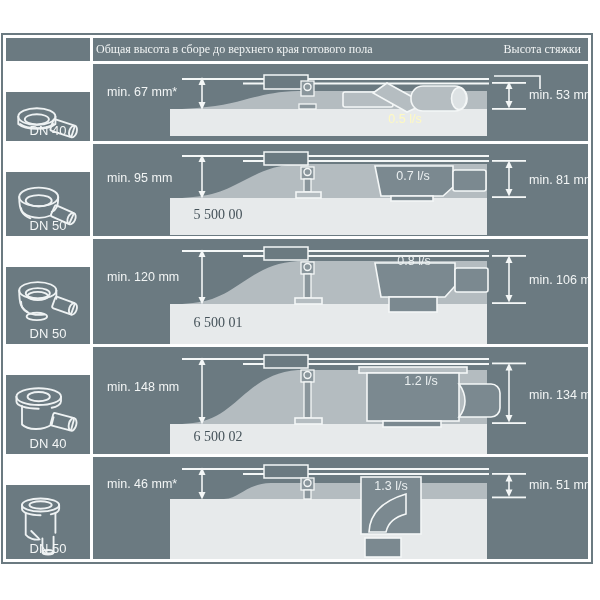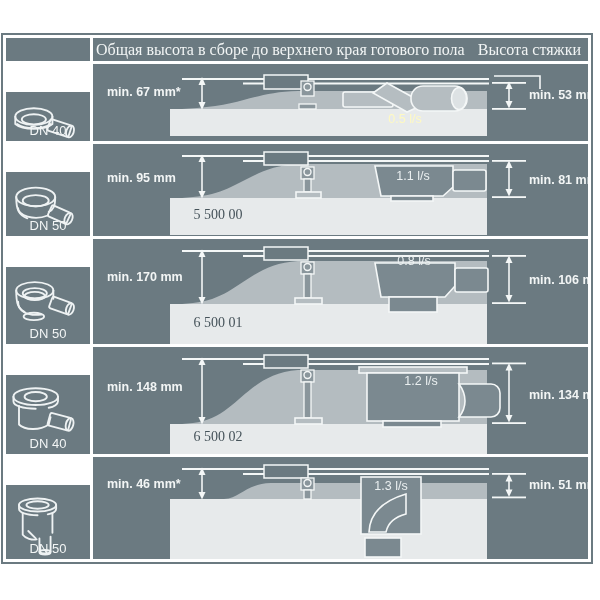--- a/index.html
+++ b/index.html
@@ -4,30 +4,30 @@
 <style>
   html,body{margin:0;padding:0;}
   .page{position:relative;width:600px;height:600px;background:#ffffff;overflow:hidden;
         font-family:"Liberation Sans",sans-serif;}
   .tbl{position:absolute;left:1px;top:33px;width:582px;border:2px solid #6b7a81;
        background:#ffffff;padding:3px;display:grid;grid-template-columns:84px 495px;
        grid-template-rows:23px 77px 92px 105px 107px 102px;gap:3px;}
   .cell{background:#6b7a81;position:relative;overflow:hidden;}
   
   .hdr{display:flex;justify-content:space-between;align-items:center;
-       font-family:"Liberation Serif",serif;font-size:16px;color:#f2f5f5;
+       font-family:"Liberation Serif",serif;font-size:12px;color:#f2f5f5;
        padding:0 7px 0 3px;}
   
-  .leftcell{display:flex;align-items:flex-start;margin-top:28px;}
+  .leftcell{display:flex;align-items:flex-start;justify-content:center;margin-top:28px;}
   .leftcell svg{margin-top:6px;}
   .dn{position:absolute;bottom:3px;left:0;right:0;text-align:center;
       font-size:13px;color:#f2f5f5;}
   
   .diag{position:absolute;left:0;top:0;}
-  .lbl{position:absolute;font-size:12.5px;color:#f2f5f5;white-space:nowrap;line-height:14px;font-weight:bold;}
+  .lbl{position:absolute;font-size:12.5px;color:#f2f5f5;white-space:nowrap;line-height:14px;}
   .min-total{left:14px;}
   .min-screed{left:436px;}
   .article{position:absolute;left:60px;width:130px;text-align:center;
            font-family:"Liberation Serif",serif;font-size:14px;color:#46535a;
            white-space:nowrap;line-height:15px;}
   .flow{position:absolute;text-align:center;font-size:12.5px;color:#eaeff0;
         white-space:nowrap;line-height:13px;}
   
   .r1 .min-total{top:21px}.r1 .article{top:49px}.r1 .flow{top:49px;left:280px;width:64px;color:#fef9c3}.r1 .min-screed{top:24px}
   .r2 .min-total{top:27px}.r2 .article{top:63px}.r2 .flow{top:26px;left:284px;width:72px}.r2 .min-screed{top:29px}
@@ -140,21 +140,21 @@
         <polygon class="ah" points="109,10.5 105.5,18 112.5,18"></polygon>
         <polygon class="ah" points="109,54.5 105.5,47 112.5,47"></polygon>
         <rect class="ln" x="399" y="16" width="34" height="1.8"></rect>
         <rect class="ln" x="399" y="52.2" width="34" height="1.8"></rect>
         <line class="arr" x1="416" y1="20" x2="416" y2="49"></line>
         <polygon class="ah" points="416,16.5 412.5,24 419.5,24"></polygon>
         <polygon class="ah" points="416,52.5 412.5,45 419.5,45"></polygon>
       </svg>
       <span class="lbl min-total">min. 95 mm</span>
       <span class="article">5 500 00</span>
-      <span class="flow">1.1 l/s</span>
+      <span class="flow">0.7 l/s</span>
       <span class="lbl min-screed">min. 81 mm</span>
     </div>
 
     <div class="cell leftcell">
       <svg width="78" height="72" viewBox="0 0 84 76">
         <g class="icon">
           <ellipse cx="31" cy="18" rx="20" ry="9"></ellipse>
           <ellipse cx="31" cy="21" rx="13" ry="5.5"></ellipse>
           <ellipse cx="31" cy="24" rx="11" ry="4.5"></ellipse>
           <path d="M11,18 C11,32 13,38 20,41"></path>
@@ -187,21 +187,21 @@
         </g>
         <line class="arr" x1="109" y1="14" x2="109" y2="62"></line>
         <polygon class="ah" points="109,10.5 105.5,18 112.5,18"></polygon>
         <polygon class="ah" points="109,65.5 105.5,58 112.5,58"></polygon>
         <rect class="ln" x="399" y="16" width="34" height="1.8"></rect>
         <rect class="ln" x="399" y="63.2" width="34" height="1.8"></rect>
         <line class="arr" x1="416" y1="20" x2="416" y2="60"></line>
         <polygon class="ah" points="416,16.5 412.5,24 419.5,24"></polygon>
         <polygon class="ah" points="416,63.5 412.5,56 419.5,56"></polygon>
       </svg>
-      <span class="lbl min-total">min. 170 mm</span>
+      <span class="lbl min-total">min. 120 mm</span>
       <span class="article">6 500 01</span>
       <span class="flow">0.8 l/s</span>
       <span class="lbl min-screed">min. 106 mm</span>
     </div>
 
     <div class="cell leftcell">
       <svg width="78" height="74" viewBox="0 0 84 78">
         <g class="icon">
           <ellipse cx="32" cy="16" rx="24" ry="9"></ellipse>
           <ellipse cx="32" cy="16" rx="12" ry="5"></ellipse>

